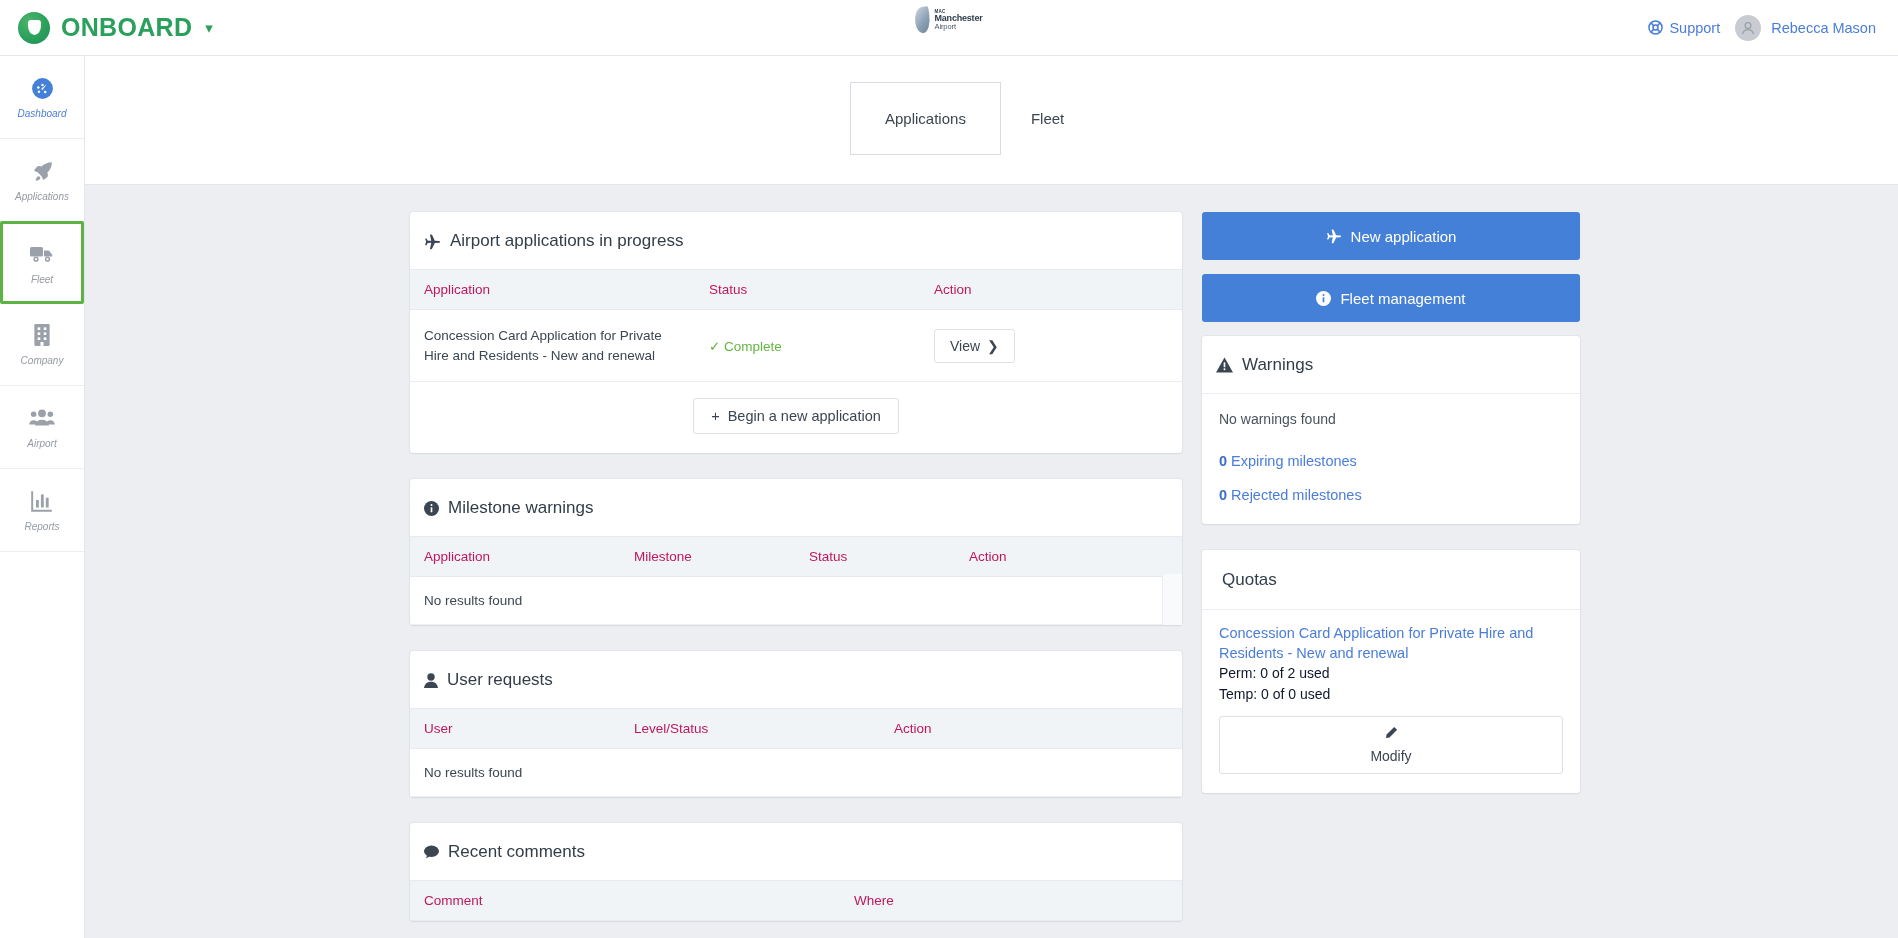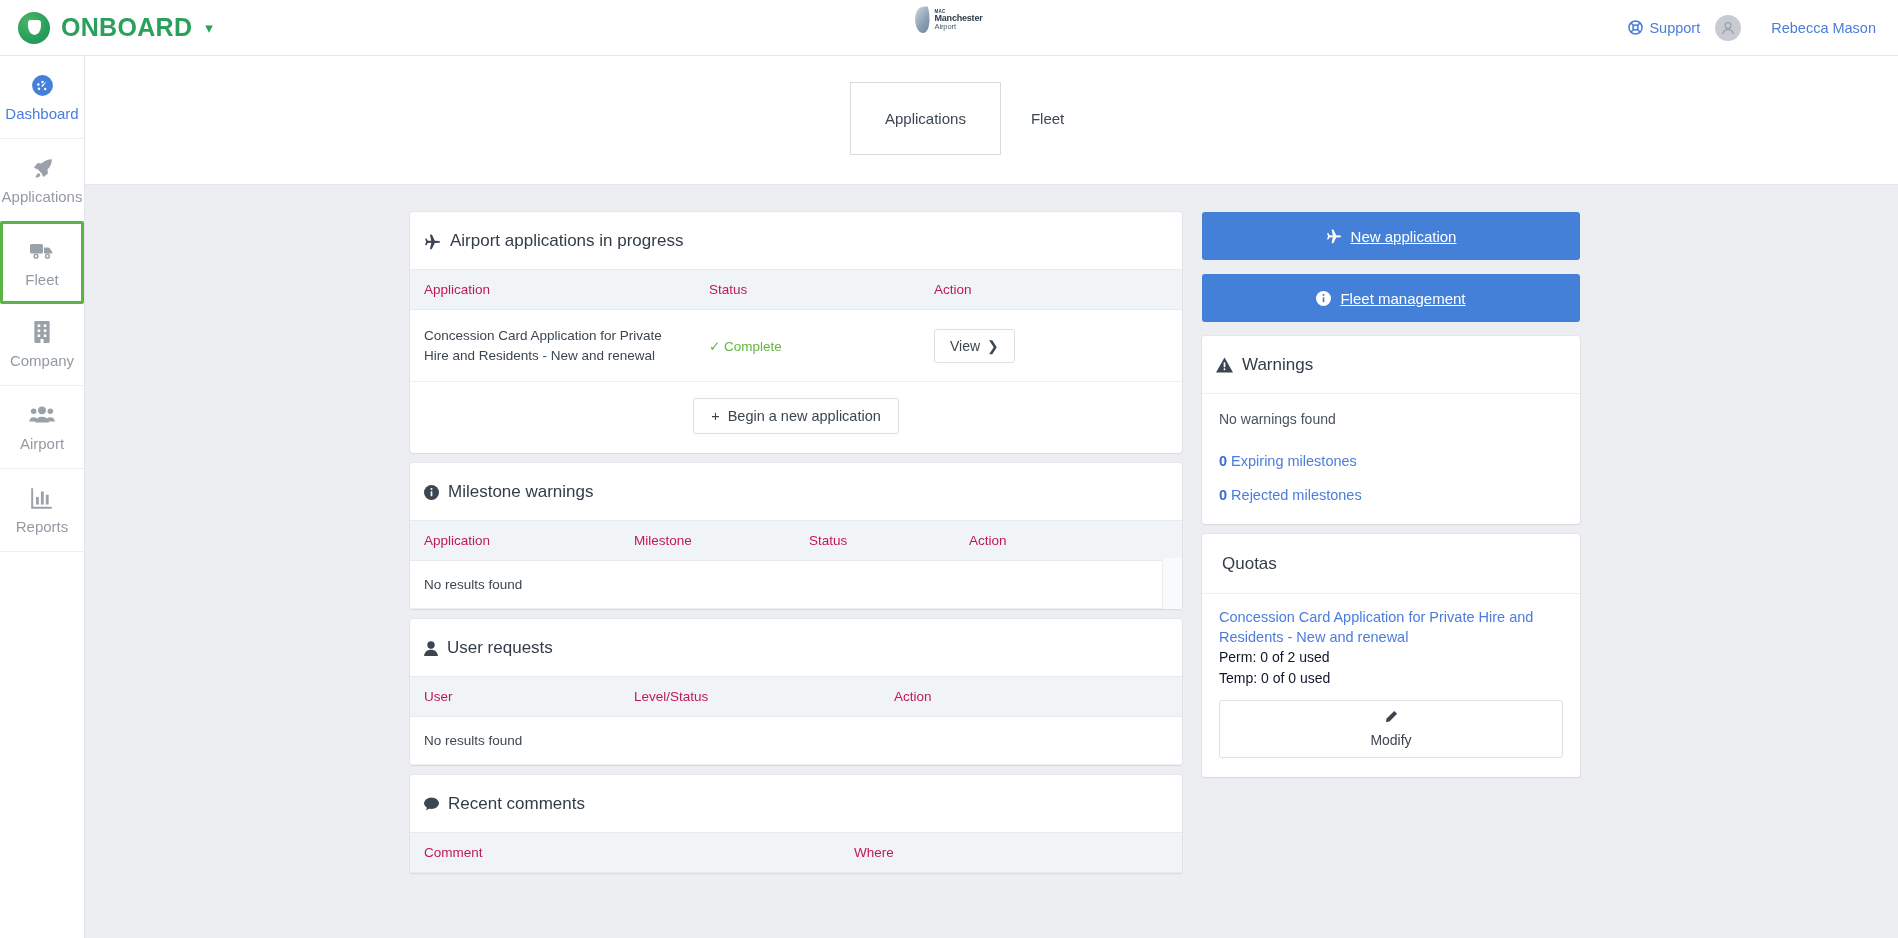--- a/index.html
+++ b/index.html
@@ -54,33 +54,33 @@
   }
   .support-link {
     display: flex; align-items: center; gap: 6px;
     color: #4a7ddb; font-size: 14.5px; cursor: pointer;
   }
   .user-chip { display: flex; align-items: center; gap: 10px; cursor: pointer; }
   .avatar {
     width: 26px; height: 26px; border-radius: 50%; background: #c8ccd2;
     display: flex; align-items: center; justify-content: center;
   }
-  .user-name { color: #4a7ddb; font-size: 14.5px; margin-left: 20px; }
+  .user-name { color: #4a7ddb; font-size: 14.5px; }
 
   
   .sidebar {
     position: absolute; top: 56px; left: 0; width: 85px; height: 882px;
     background: #ffffff; border-right: 1px solid #e3e6ea;
   }
   .side-item {
     position: relative; height: 83px; border-bottom: 1px solid #eceef1;
     display: flex; flex-direction: column; align-items: center; justify-content: center;
     gap: 7px; cursor: pointer;
   }
-  .side-item .s-label { font-size: 15px; color: #949aa3; }
+  .side-item .s-label { font-size: 10px; color: #949aa3; font-style: italic; }
   .side-item.active .s-label { color: #4a7ddb; }
   .side-item.highlight {
     border: 3px solid #5cb243; border-radius: 2px;
     height: 83px; margin: -1px 0;
   }
   .side-icon { width: 26px; height: 26px; display: flex; align-items: center; justify-content: center; }
 
   
   .tabbar {
     position: absolute; top: 56px; left: 85px; width: 1813px; height: 129px;
@@ -97,21 +97,21 @@
 
   
   .content { position: absolute; top: 186px; left: 85px; width: 1813px; height: 752px; }
 
   .col-main { position: absolute; left: 325px; top: 26px; width: 772px; }
   .col-side { position: absolute; left: 1117px; top: 26px; width: 378px; }
 
   .card {
     background: #ffffff; border-radius: 3px;
     box-shadow: 0 1px 2px rgba(30,40,60,.07), 0 0 0 1px rgba(30,40,60,.035);
-    margin-bottom: 10px;
+    margin-bottom: 26px;
   }
   .card-head {
     padding: 19px 14px 18px; font-size: 17px; color: #333d49;
     display: flex; align-items: center; gap: 9px;
   }
   .card-head-plain { padding: 20px 20px 19px; font-size: 17px; color: #333d49; }
   .card-divider { border-top: 1px solid #eceef1; }
 
   table.grid { width: 100%; border-collapse: collapse; table-layout: fixed; }
   table.grid thead th {
@@ -144,21 +144,20 @@
     background: #f8fafb; border-left: 1px solid #eceef1;
   }
 
   
   .btn-primary {
     display: flex; align-items: center; justify-content: center; gap: 9px;
     width: 100%; height: 48px; margin-bottom: 14px;
     background: #4480d8; border: none; border-radius: 3px;
     color: #ffffff; font-size: 15px; cursor: pointer;
     font-family: "Liberation Sans", sans-serif;
-    text-decoration: underline;
   }
   .side-card-body { padding: 17px 17px 19px; }
   .muted-line { font-size: 14px; color: #49525d; padding-bottom: 26px; }
   .link-row { font-size: 14.5px; color: #4a7ddb; padding-bottom: 18px; cursor: pointer; }
   .link-row b { color: #3a6fce; }
   .quota-link {
     font-size: 14.5px; color: #4a7ddb; line-height: 1.35; cursor: pointer; display: block;
   }
   .quota-line { font-size: 14px; color: #0f172a; line-height: 1.5; }
   .btn-modify {

